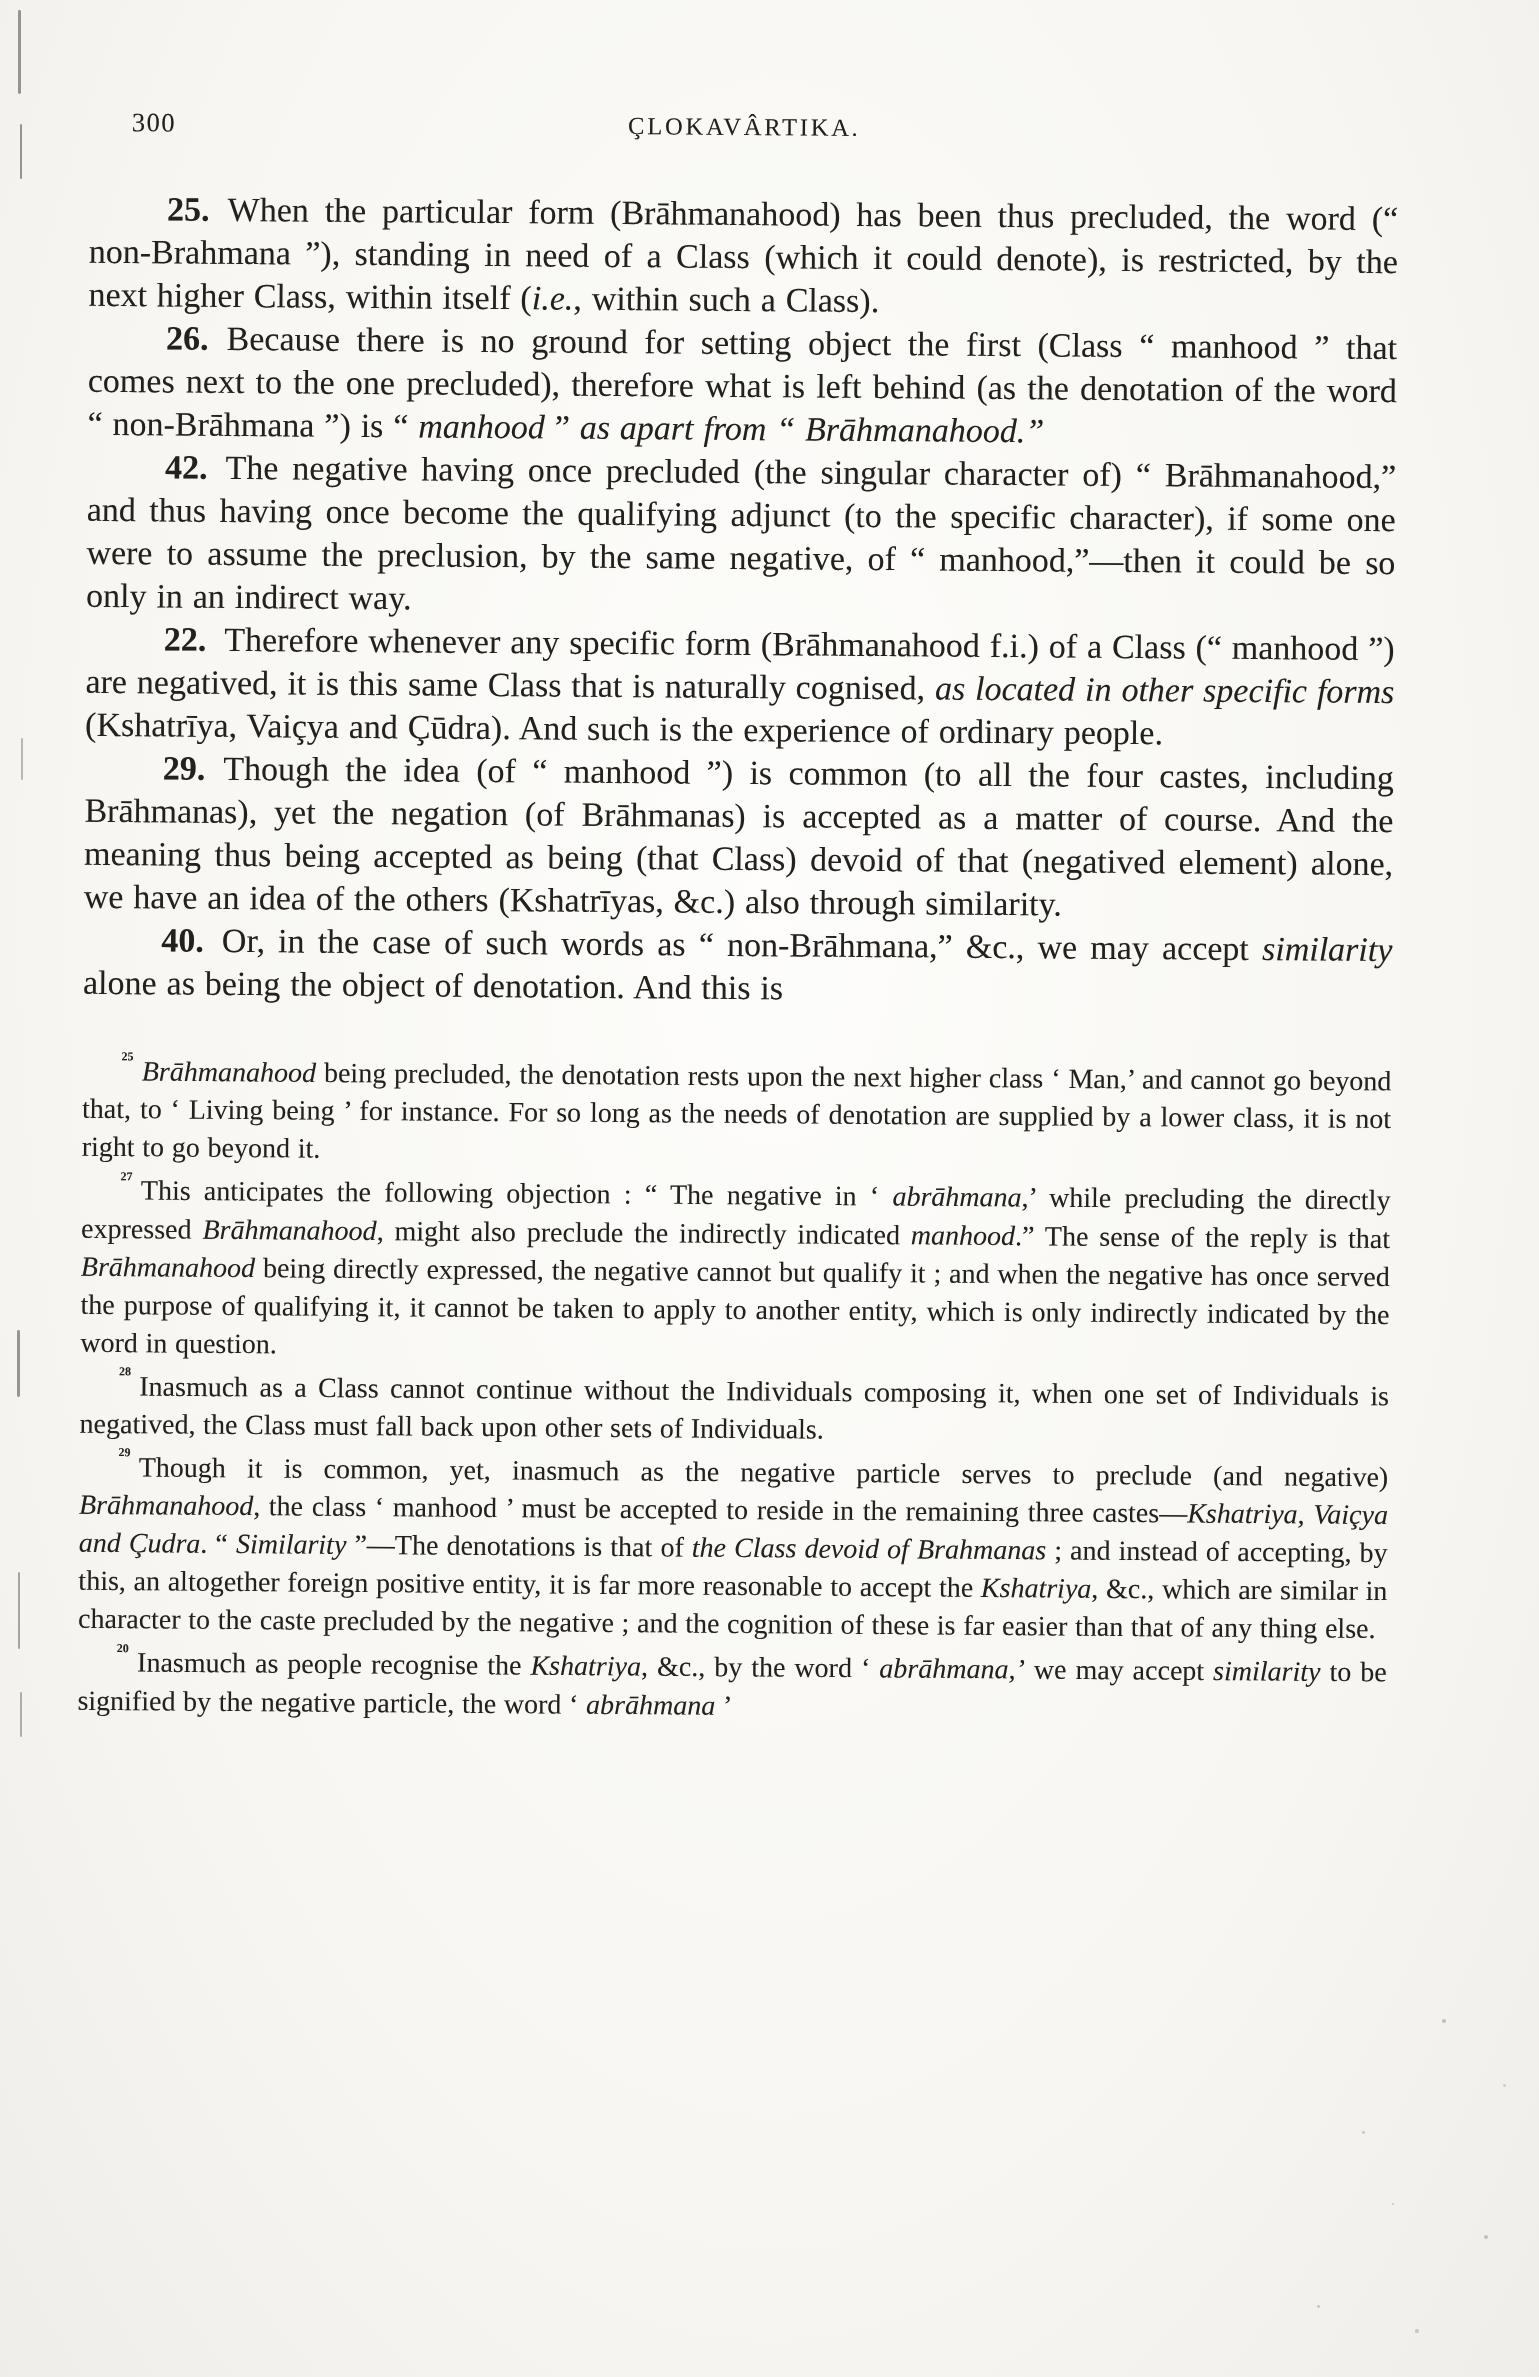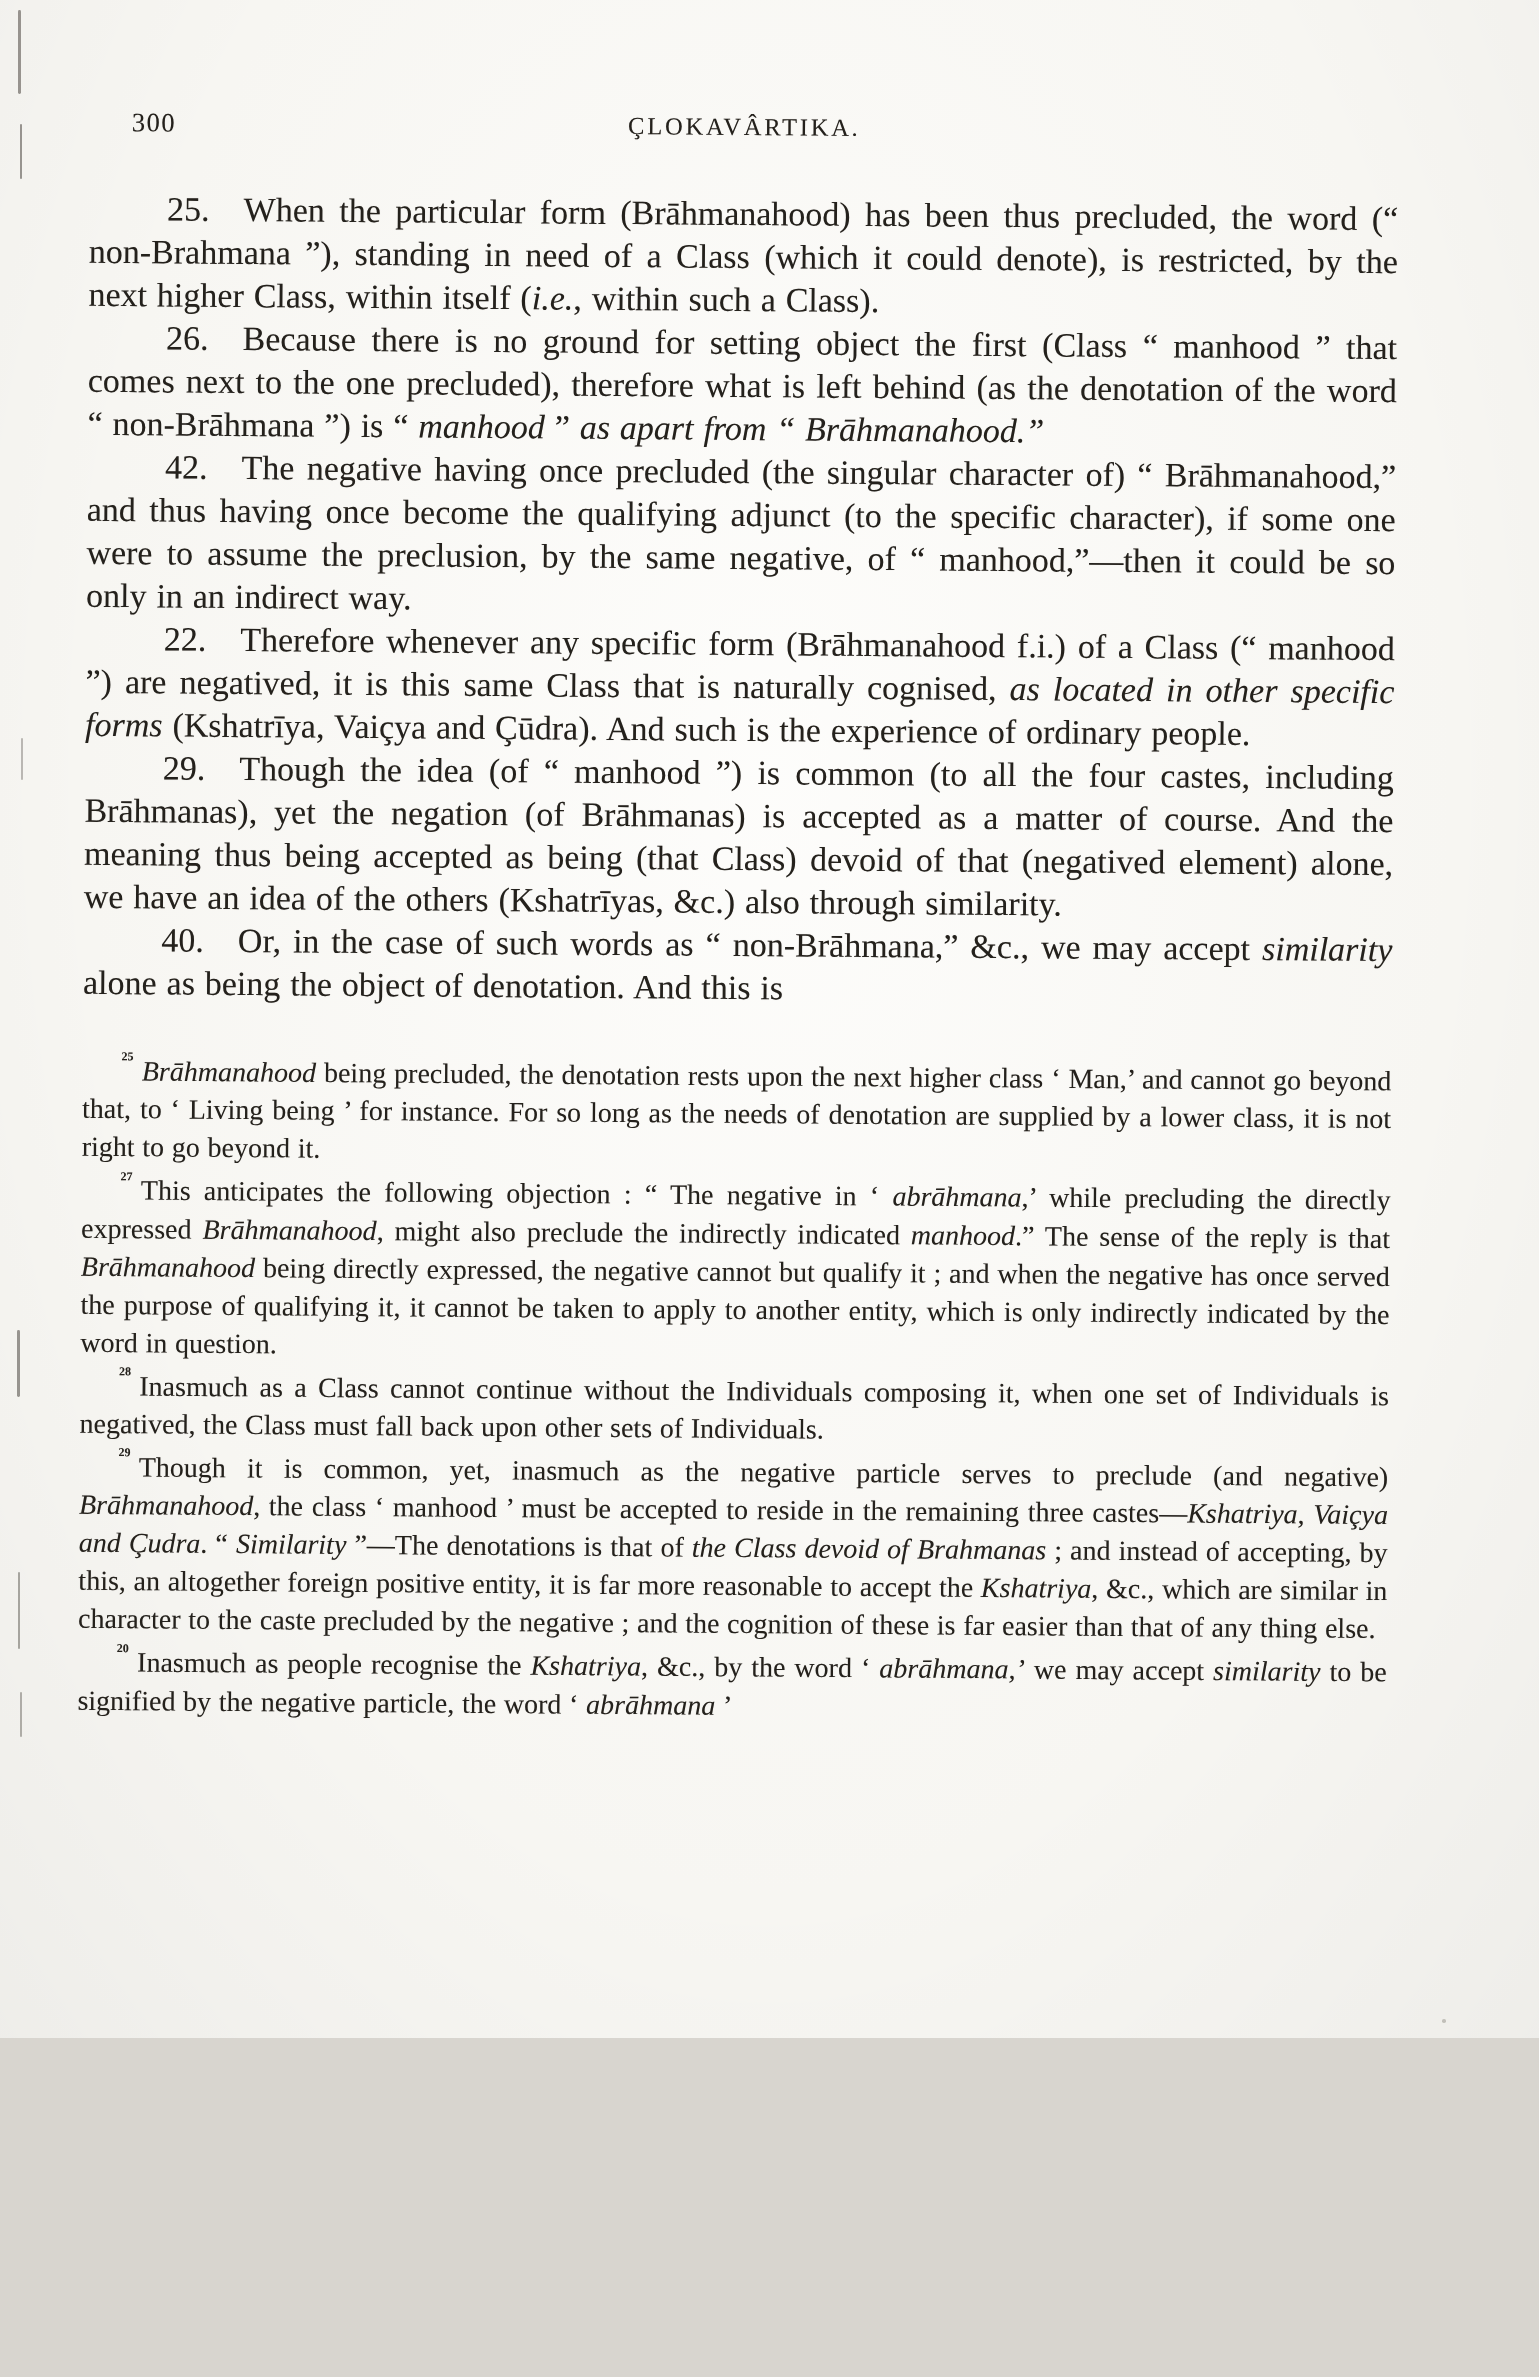--- a/index.html
+++ b/index.html
@@ -3,21 +3,21 @@
 <meta charset="utf-8">
 <style>
   html, body {
     margin: 0;
     padding: 0;
     background: #d8d5cf;
   }
   .page {
     position: relative;
     width: 1540px;
-    height: 2038px;
+    height: 2377px;
     background: #fbfaf6;
     background-image: radial-gradient(ellipse at 50% 38%,
       rgba(255,255,255,0.55) 0%,
       rgba(0,0,0,0.015) 62%,
       rgba(0,0,0,0.05) 100%);
     overflow: hidden;
     font-family: "Liberation Serif", serif;
     color: #24211c;
   }
   .content {
@@ -54,21 +54,22 @@
   }
   p.verse {
     margin: 0;
     text-align: justify;
     font-size: 34px;
     line-height: 43px;
     text-indent: 78px;
     word-spacing: 1.4px;
   }
   .vnum {
-    margin-right: 34px;
+    margin-right: 18px;
+    font-weight: bold;
   }
   .footnotes {
     margin-top: 43px;
   }
   p.footnote {
     margin: 0;
     text-align: justify;
     font-size: 28px;
     line-height: 38px;
     text-indent: 39px;

